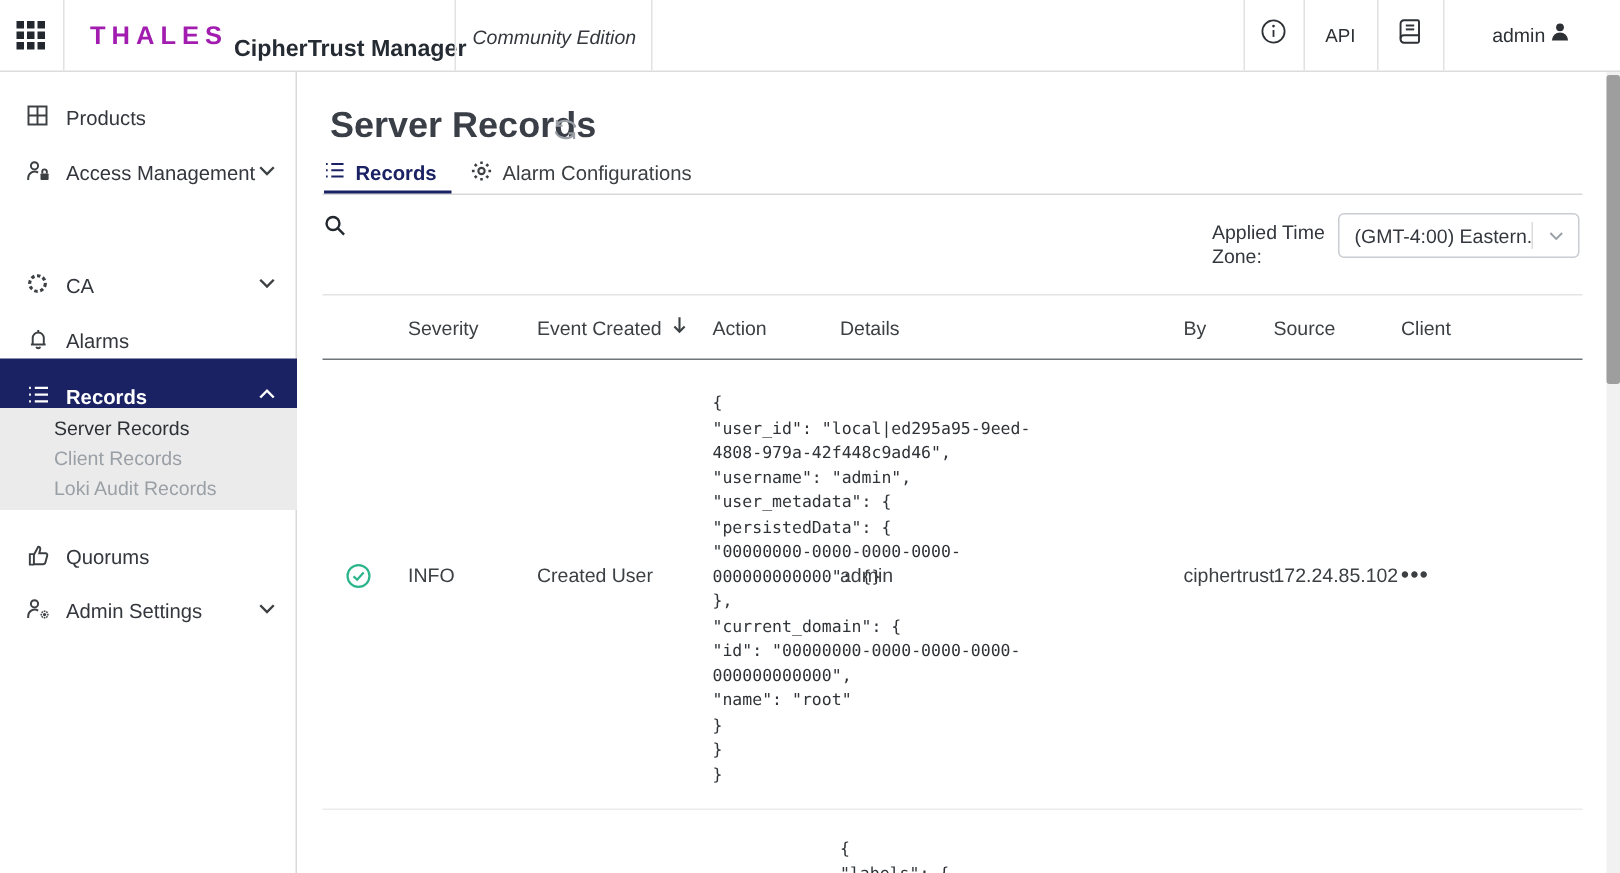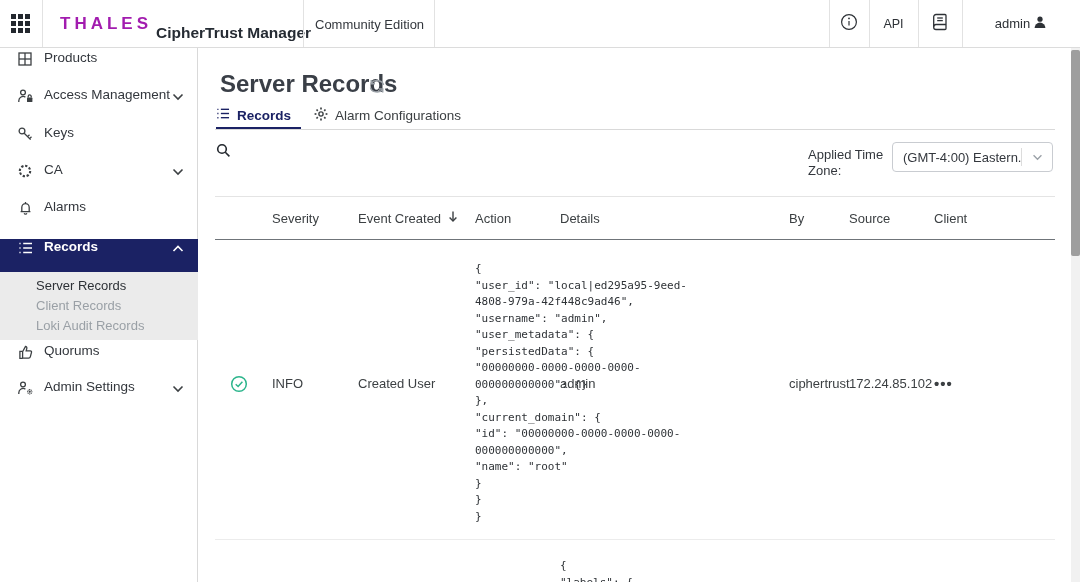--- a/index.html
+++ b/index.html
@@ -10,30 +10,30 @@
   
   .topbar { position:absolute; left:0; top:0; width:1080px; height:48px; background:#fff;
     border-bottom:1px solid #dcdcdc; }
   .waffle { position:absolute; left:11px; top:14px; width:20px; height:20px;
     display:grid; grid-template-columns:repeat(3,5px); grid-template-rows:repeat(3,5px); gap:2px; cursor:pointer; }
   .waffle span { background:#23282e; }
   .vdiv { position:absolute; top:0; width:1px; height:47px; background:#e2e2e2; }
   .thales { position:absolute; left:60px; top:14px; font-size:17px; font-weight:bold;
     letter-spacing:4px; color:#a21caf; }
   .product { position:absolute; left:156px; top:24px; font-size:15.5px; font-weight:bold; color:#252b33; }
-  .edition { position:absolute; left:315px; top:17px; font-size:13px; color:#33373d; }
+  .edition { position:absolute; left:315px; top:17px; font-size:13px; color:#33373d;font-style:italic; }
   .topcell { position:absolute; top:0; height:47px; display:flex; align-items:center;
     justify-content:center; cursor:pointer; color:#2d3136; }
   .apilabel { font-size:12.5px; font-weight:500; }
   .userlabel { font-size:13px; margin-right:3px; }
 
   
   .sidebar { position:absolute; left:0; top:48px; width:198px; height:534px; background:#fff;
     border-right:1px solid #d9d9d9; }
-  .nav-item { position:absolute; left:0; width:198px; height:36px; display:flex; align-items:flex-start;
+  .nav-item { position:absolute; left:0; width:198px; height:36px; display:flex; align-items:flex-end;
     padding-left:16px; cursor:pointer; color:#3c4043; }
   .nav-item .nav-ico { width:18px; height:18px; display:flex; align-items:center; justify-content:center; }
   .nav-item .nav-label { font-size:13.5px; margin-left:10px; color:#33373d; }
   .nav-item .chev { position:absolute; right:14px; }
   .nav-item.active { background:#1B2264; color:#fff; height:33px; }
   .nav-item.active .nav-label { color:#fff; font-weight:600; }
   .submenu { position:absolute; left:0; top:224px; width:198px; height:68px; background:#ebebeb; }
   .sub-item { position:absolute; left:36px; font-size:13px; color:#9aa0a6; cursor:pointer; }
   .sub-item.active { color:#2d3136; }
 
@@ -158,29 +158,20 @@
         </svg>
       </span>
       <span class="nav-label">Access Management</span>
       <span class="chev">
         <svg width="12" height="8" viewBox="0 0 12 8" fill="none" stroke="#3c4043" stroke-width="1.6">
             <polyline points="1.5,1.5 6,6 10.5,1.5"></polyline>
           </svg>
       </span>
     </div>
 
-    <div class="nav-item" style="top:77px">
-      <span class="nav-ico">
-        <svg width="16" height="16" viewBox="0 0 16 16" fill="none" stroke="#3c4043" stroke-width="1.3">
-          <circle cx="5" cy="5" r="2.9"></circle>
-            <path d="M7.2 7.2 L13.6 13.6 M10.6 10.6 l1.9-1.9 M12.6 12.6 l1.9-1.9"></path>
-        </svg>
-      </span>
-      <span class="nav-label">Keys</span>
-    </div>
 
     <div class="nav-item" style="top:114px">
       <span class="nav-ico">
         <svg width="16" height="16" viewBox="0 0 16 16" fill="none" stroke="#3c4043">
           <circle cx="8" cy="8" r="5.2" stroke-width="2.1" stroke-dasharray="2.3 1.7"></circle>
         </svg>
       </span>
       <span class="nav-label">CA</span>
       <span class="chev">
         <svg width="12" height="8" viewBox="0 0 12 8" fill="none" stroke="#3c4043" stroke-width="1.6">

